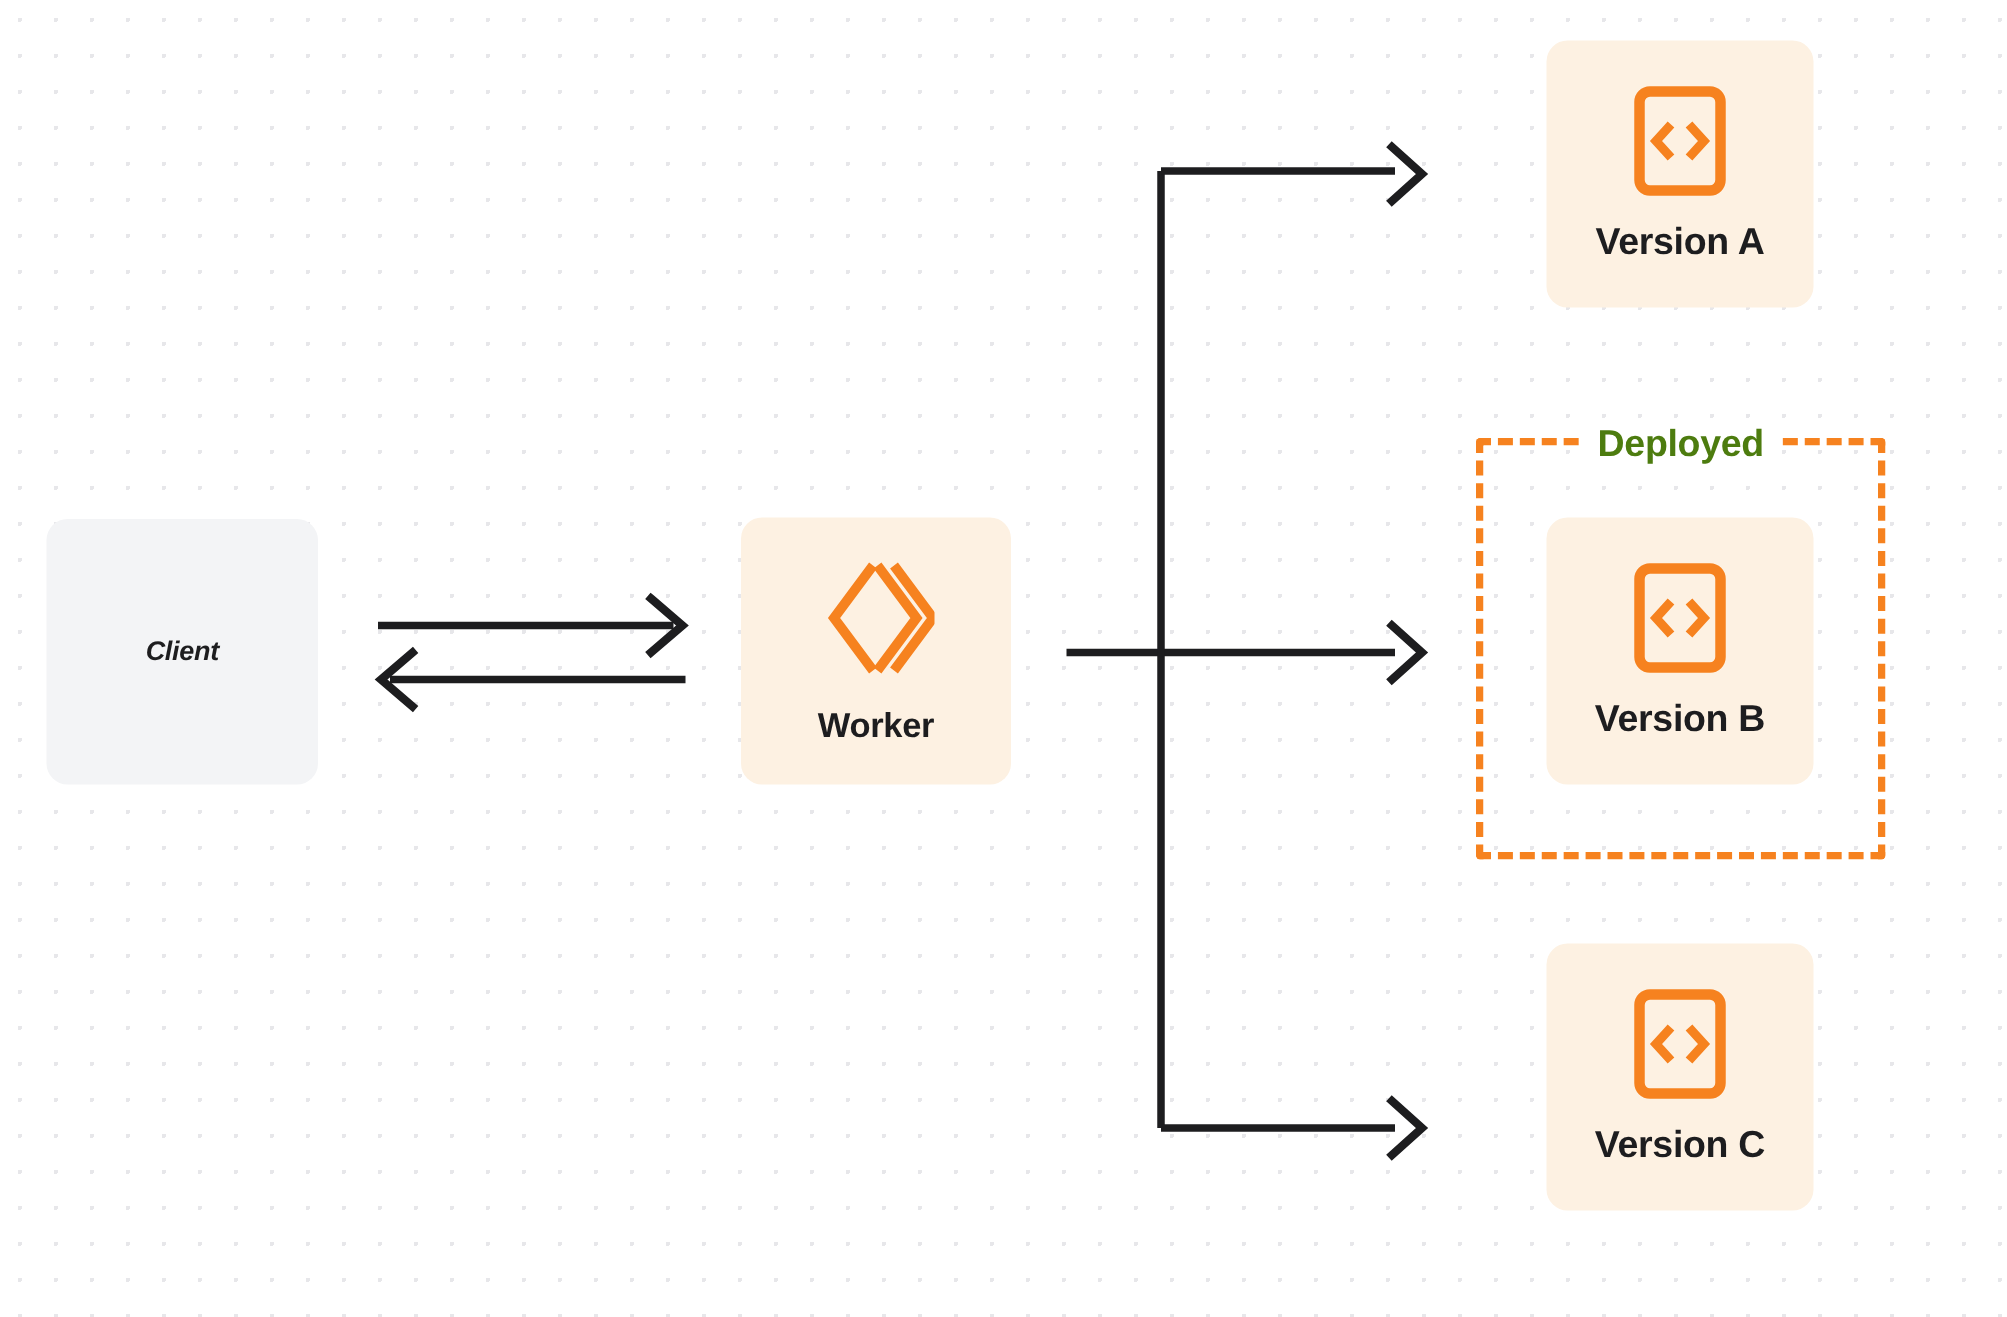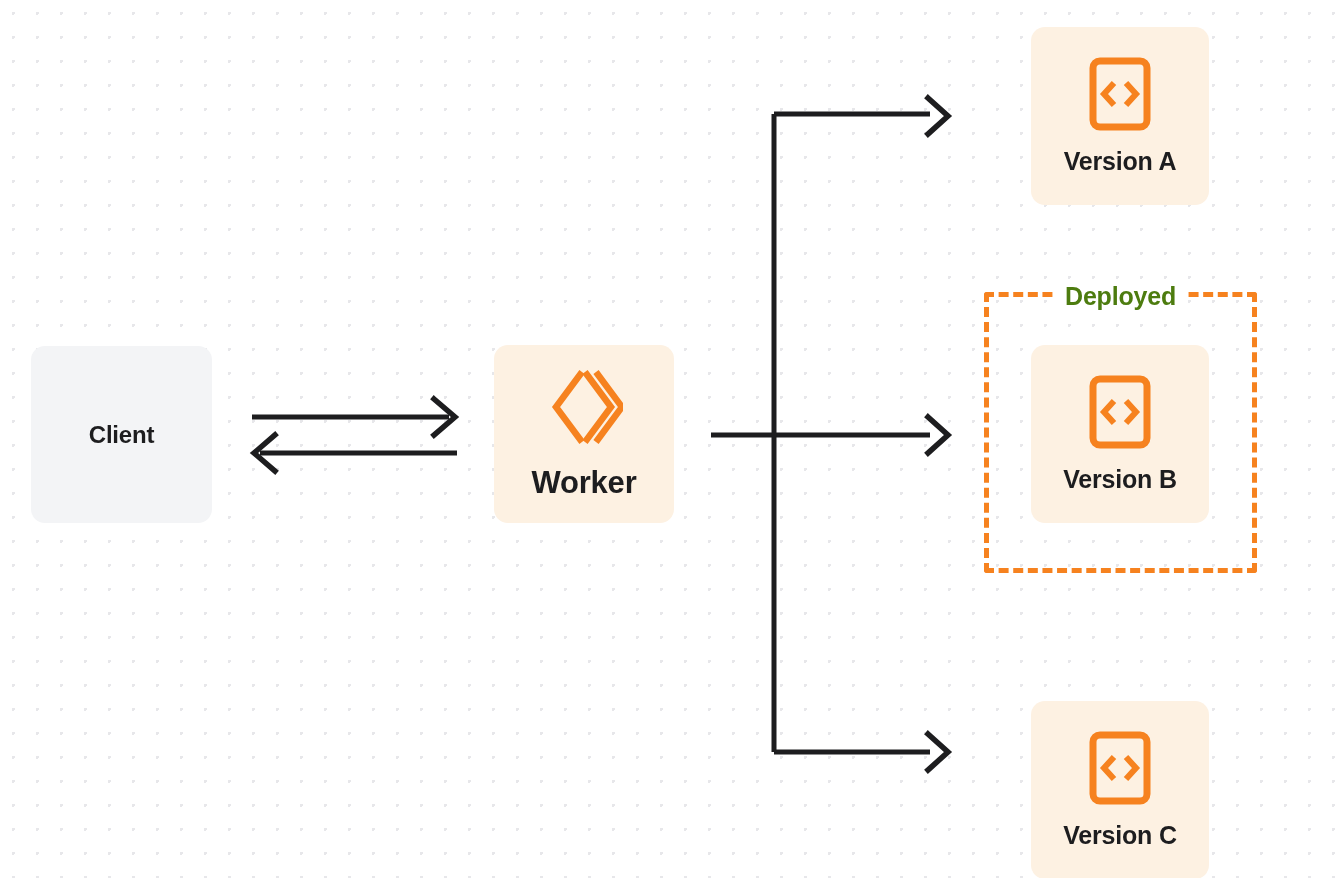--- a/index.html
+++ b/index.html
@@ -41,42 +41,42 @@
   }
 
   
   #client-node {
     left: 31px;
     top: 346px;
     width: 181px;
     height: 177px;
     background: #f3f4f6;
   }
-  #client-node .node-label { font-size: 24px; }
+  #client-node .node-label { font-size: 18px; font-style: italic; }
 
   
   #worker-node {
     left: 494px;
     top: 345px;
     width: 180px;
     height: 178px;
     background: #fdf1e2;
   }
-  #worker-node .node-label { font-size: 31px; margin-top: 18px; }
+  #worker-node .node-label { font-size: 23px; margin-top: 18px; }
 
   
   .version-node {
     width: 178px;
     height: 178px;
     background: #fdf1e2;
     left: 1031px;
   }
   #version-a-node { top: 27px; }
   #version-b-node { top: 345px; }
-  #version-c-node { top: 701px; }
+  #version-c-node { top: 629px; }
   .version-node .node-label { font-size: 25px; margin-top: 16px; }
 
   .code-icon-wrap { line-height: 0; }
   .worker-icon-wrap { line-height: 0; }
 
   
   #deployed-group {
     position: absolute;
     left: 984px;
     top: 292px;

